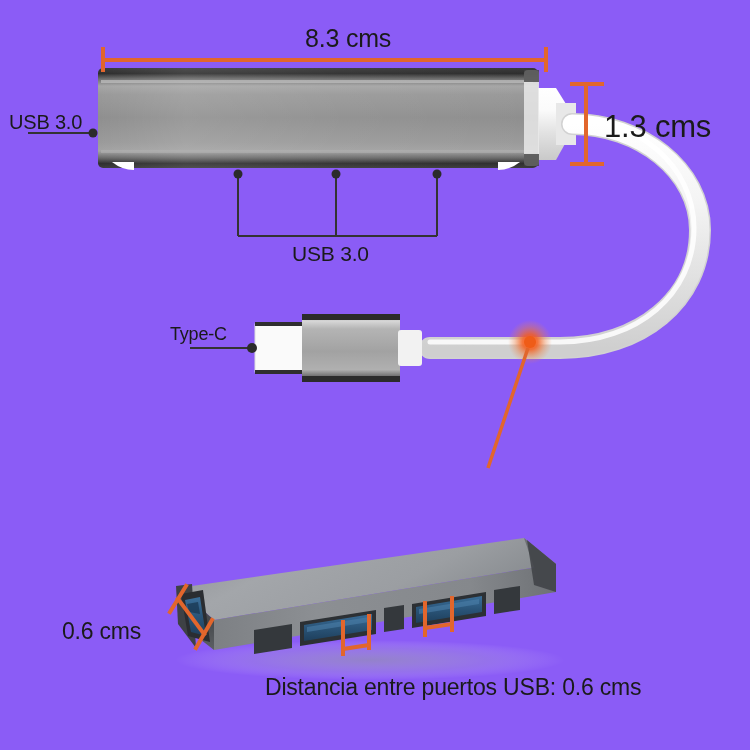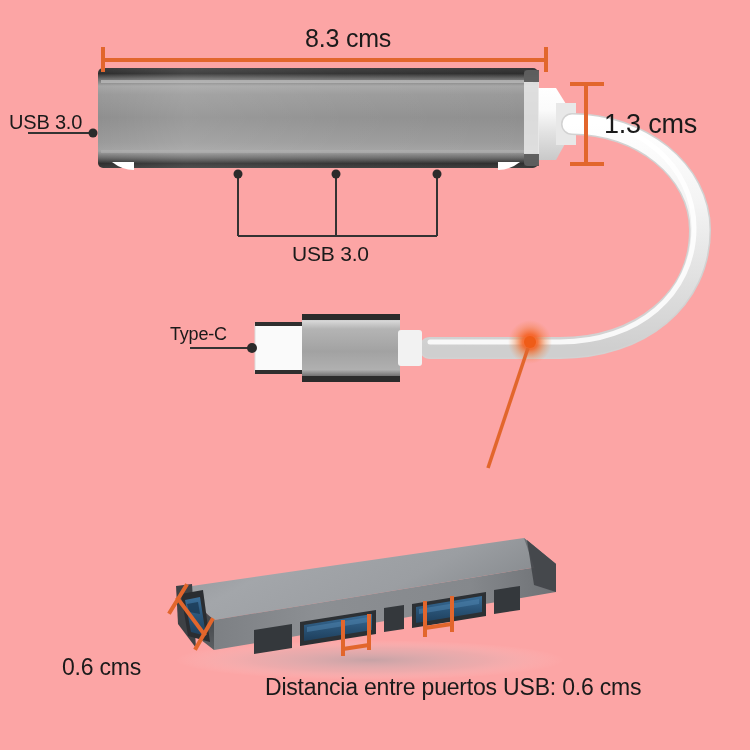--- a/index.html
+++ b/index.html
@@ -8,45 +8,45 @@
     padding: 0;
     background: #ffffff;
   }
   body {
     font-family: "Liberation Sans", sans-serif;
   }
   #stage {
     position: relative;
     width: 750px;
     height: 750px;
-    background: #fca5a5;
+    background: #8b5cf6;
     overflow: hidden;
   }
   #art {
     position: absolute;
     left: 0;
     top: 0;
     width: 750px;
     height: 750px;
   }
   .lbl {
     position: absolute;
     color: #1a1a1a;
     font-family: "Liberation Sans", sans-serif;
     white-space: nowrap;
     line-height: 1;
     letter-spacing: -0.2px;
   }
   #label-length      { left: 305px; top: 26px;  font-size: 25px; }
-  #label-height      { left: 604px; top: 111px; font-size: 27px; }
+  #label-height      { left: 604px; top: 111px; font-size: 31px; }
   #label-usb-left    { left: 9px;   top: 112px; font-size: 20px; }
   #label-usb-bottom  { left: 292px; top: 243px; font-size: 21px; }
   #label-typec       { left: 170px; top: 325px; font-size: 18px; }
   #label-cable-len   { left: 314px; top: 477px; font-size: 23px; }
-  #label-port-h      { left: 62px;  top: 656px; font-size: 23px; }
+  #label-port-h      { left: 62px;  top: 620px; font-size: 23px; }
   #label-port-gap    { left: 265px; top: 676px; font-size: 23px; }
 </style>
 </head>
 <body>
 
 <div id="stage">
 
   <svg id="art" viewBox="0 0 750 750" xmlns="http://www.w3.org/2000/svg">
     <defs>
 

